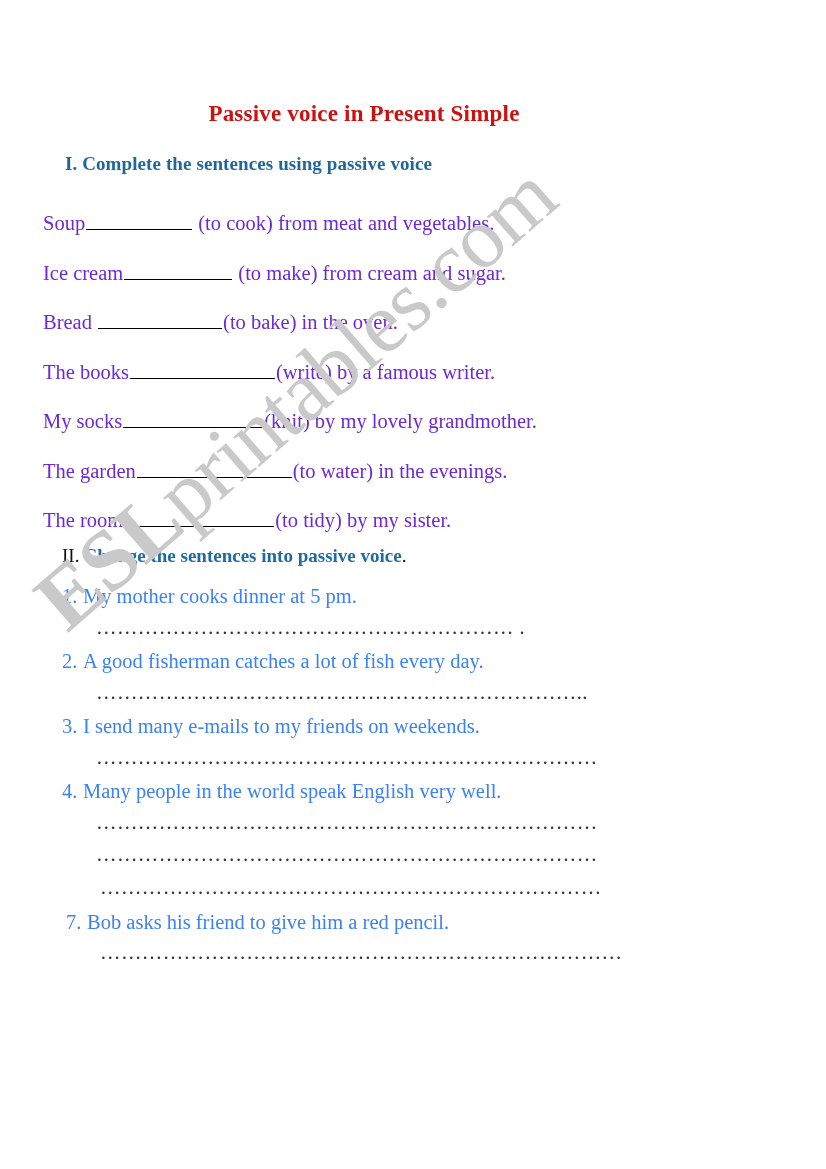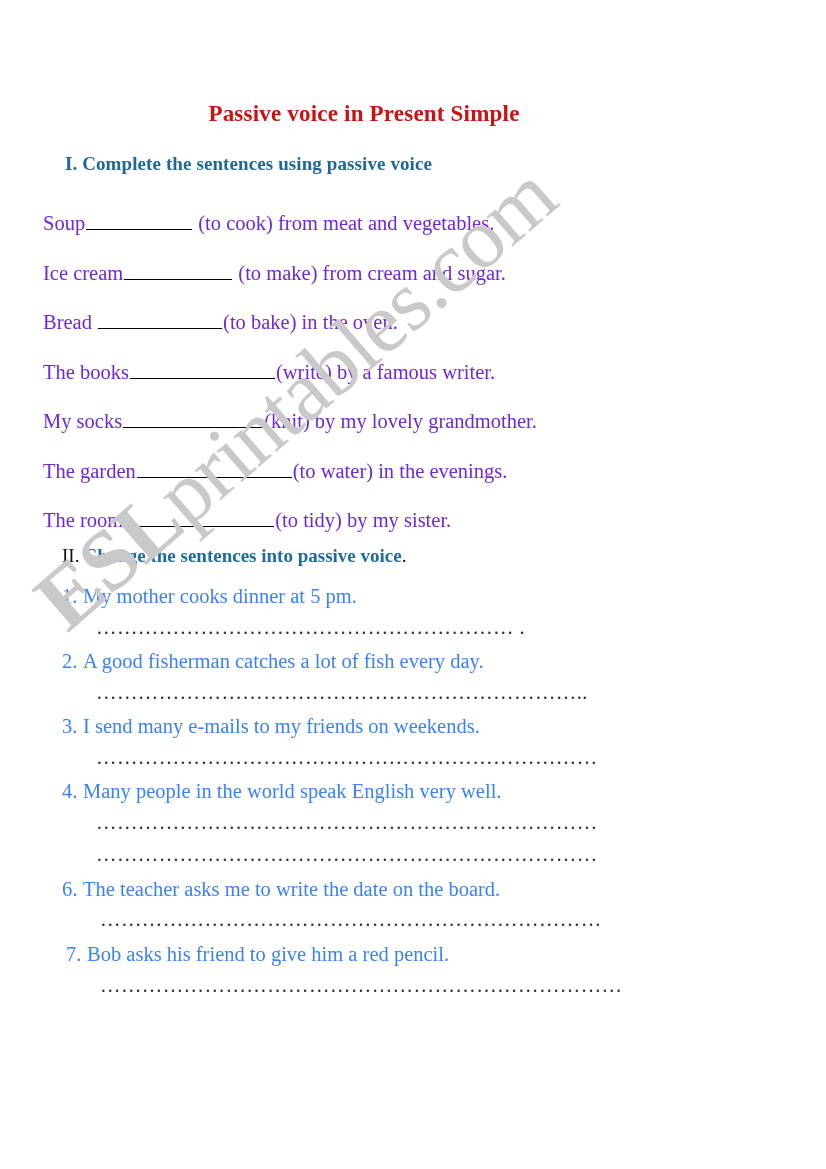--- a/index.html
+++ b/index.html
@@ -187,21 +187,20 @@
       <div class="dots">……………………………………………………………..</div>
 
       <div class="q-item"><span class="q-num">3.</span><span>I send many e-mails to my friends on weekends.</span></div>
       <div class="dots">………………………………………………………………</div>
 
       <div class="q-item"><span class="q-num">4.</span><span>Many people in the world speak English very well.</span></div>
       <div class="dots">………………………………………………………………</div>
 
       <div class="dots">………………………………………………………………</div>
 
-      <div class="q-item"><span class="q-num">6.</span><span>The teacher asks me to write the date on the board.</span></div>
       <div class="dots" style="margin-left:38px">………………………………………………………………</div>
 
       <div class="q-item" style="padding-left:4px"><span class="q-num">7.</span><span>Bob asks his friend to give him a red pencil.</span></div>
       <div class="dots" style="margin-left:38px">…………………………………………………………………</div>
 
     </div>
 
   </div>
 </div>
 

